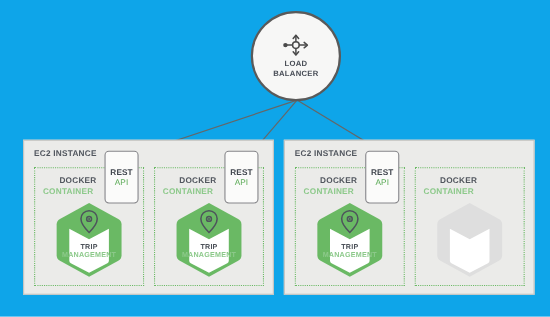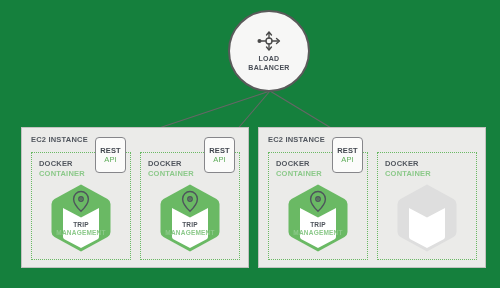--- a/index.html
+++ b/index.html
@@ -5,21 +5,21 @@
 <style>
   html, body {
     margin: 0;
     padding: 0;
     background: #ffffff;
   }
   #canvas {
     position: relative;
     width: 500px;
     height: 288px;
-    background: #15803d;
+    background: #0ea5e9;
     font-family: "Liberation Sans", sans-serif;
     overflow: hidden;
   }
 
   
   #links {
     position: absolute;
     left: 0; top: 0;
     width: 500px; height: 288px;
     pointer-events: none;
@@ -92,28 +92,28 @@
   .docker-label {
     position: absolute;
     left: 7px;
     top: 6px;
     font-size: 7.5px;
     font-weight: bold;
     letter-spacing: 0.2px;
     line-height: 9.5px;
     white-space: nowrap;
   }
-  .docker-label .d1 { color: #51565e; display: block; }
+  .docker-label .d1 { color: #51565e; display: block; margin-left: 15px; }
   .docker-label .d2 { color: #8cc98a; display: block; }
 
   
   .rest {
     position: absolute;
     width: 31px;
-    height: 36px;
+    height: 48px;
     background: #fbfbfa;
     border: 1.3px solid #86868a;
     border-radius: 4px;
     box-sizing: border-box;
     display: flex;
     flex-direction: column;
     align-items: center;
     justify-content: center;
     z-index: 6;
   }

